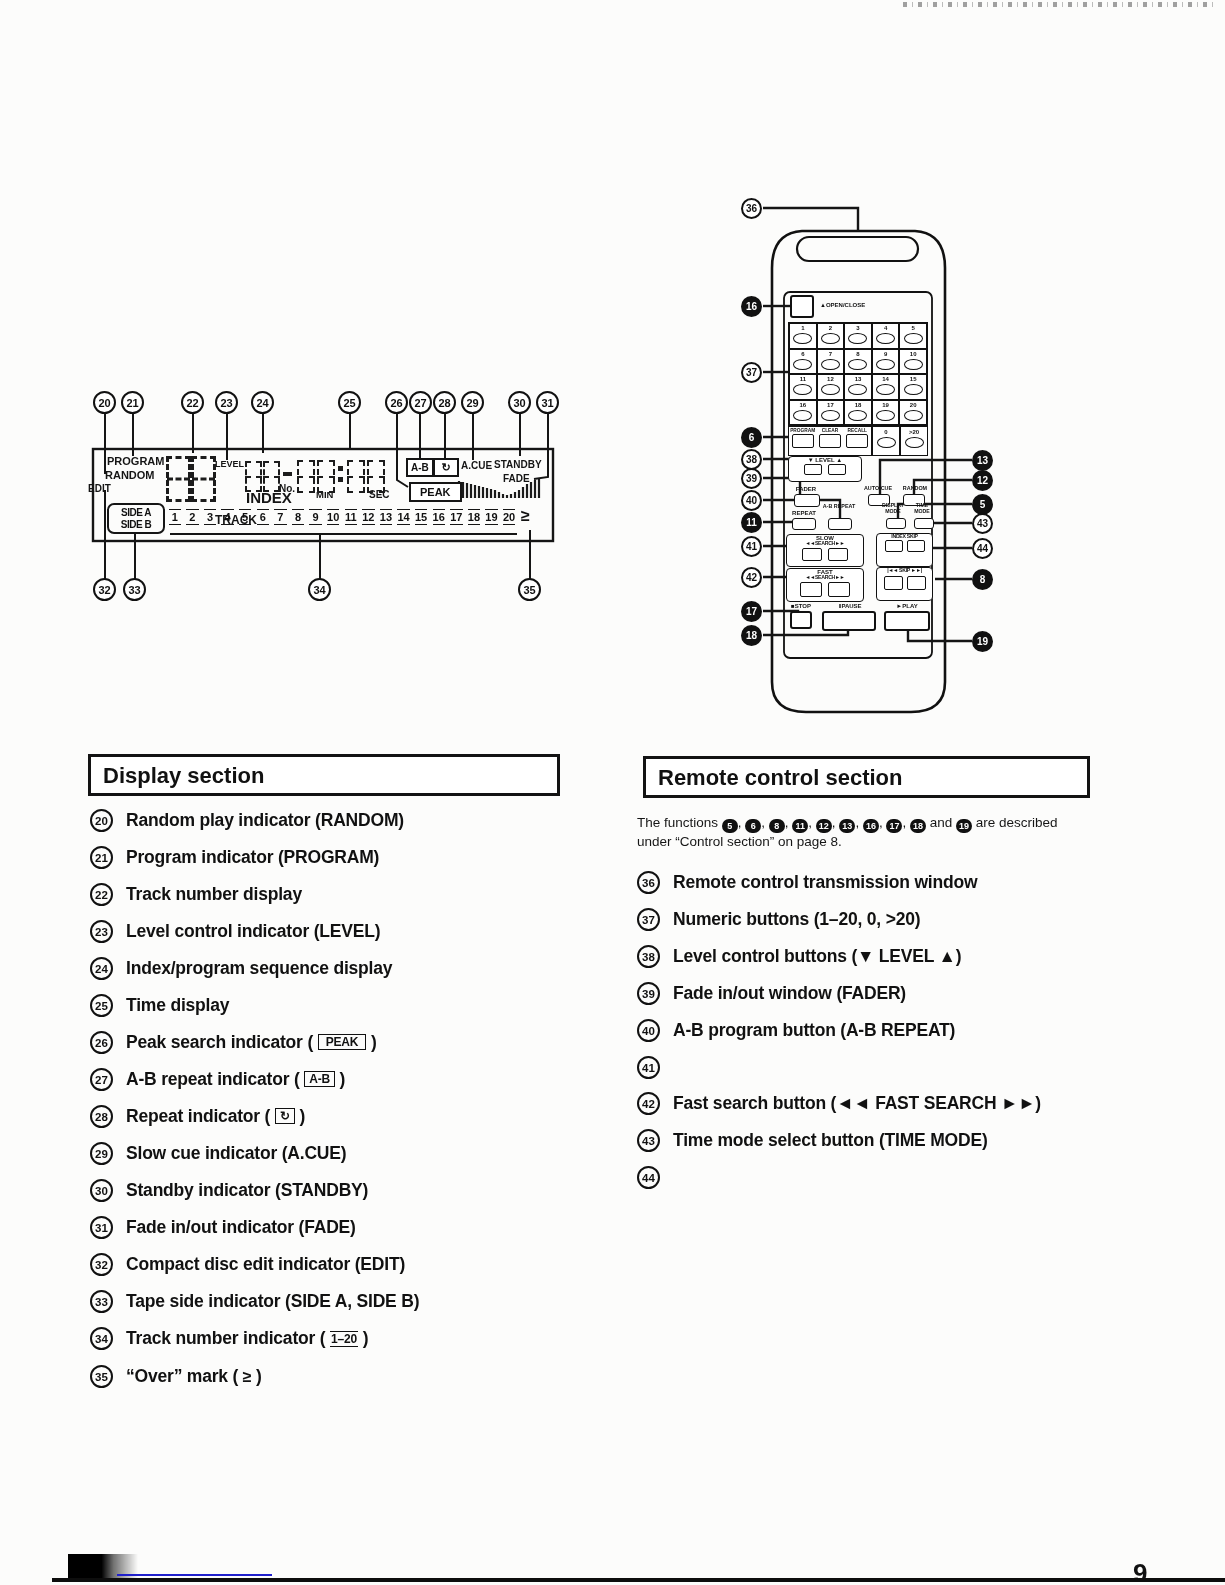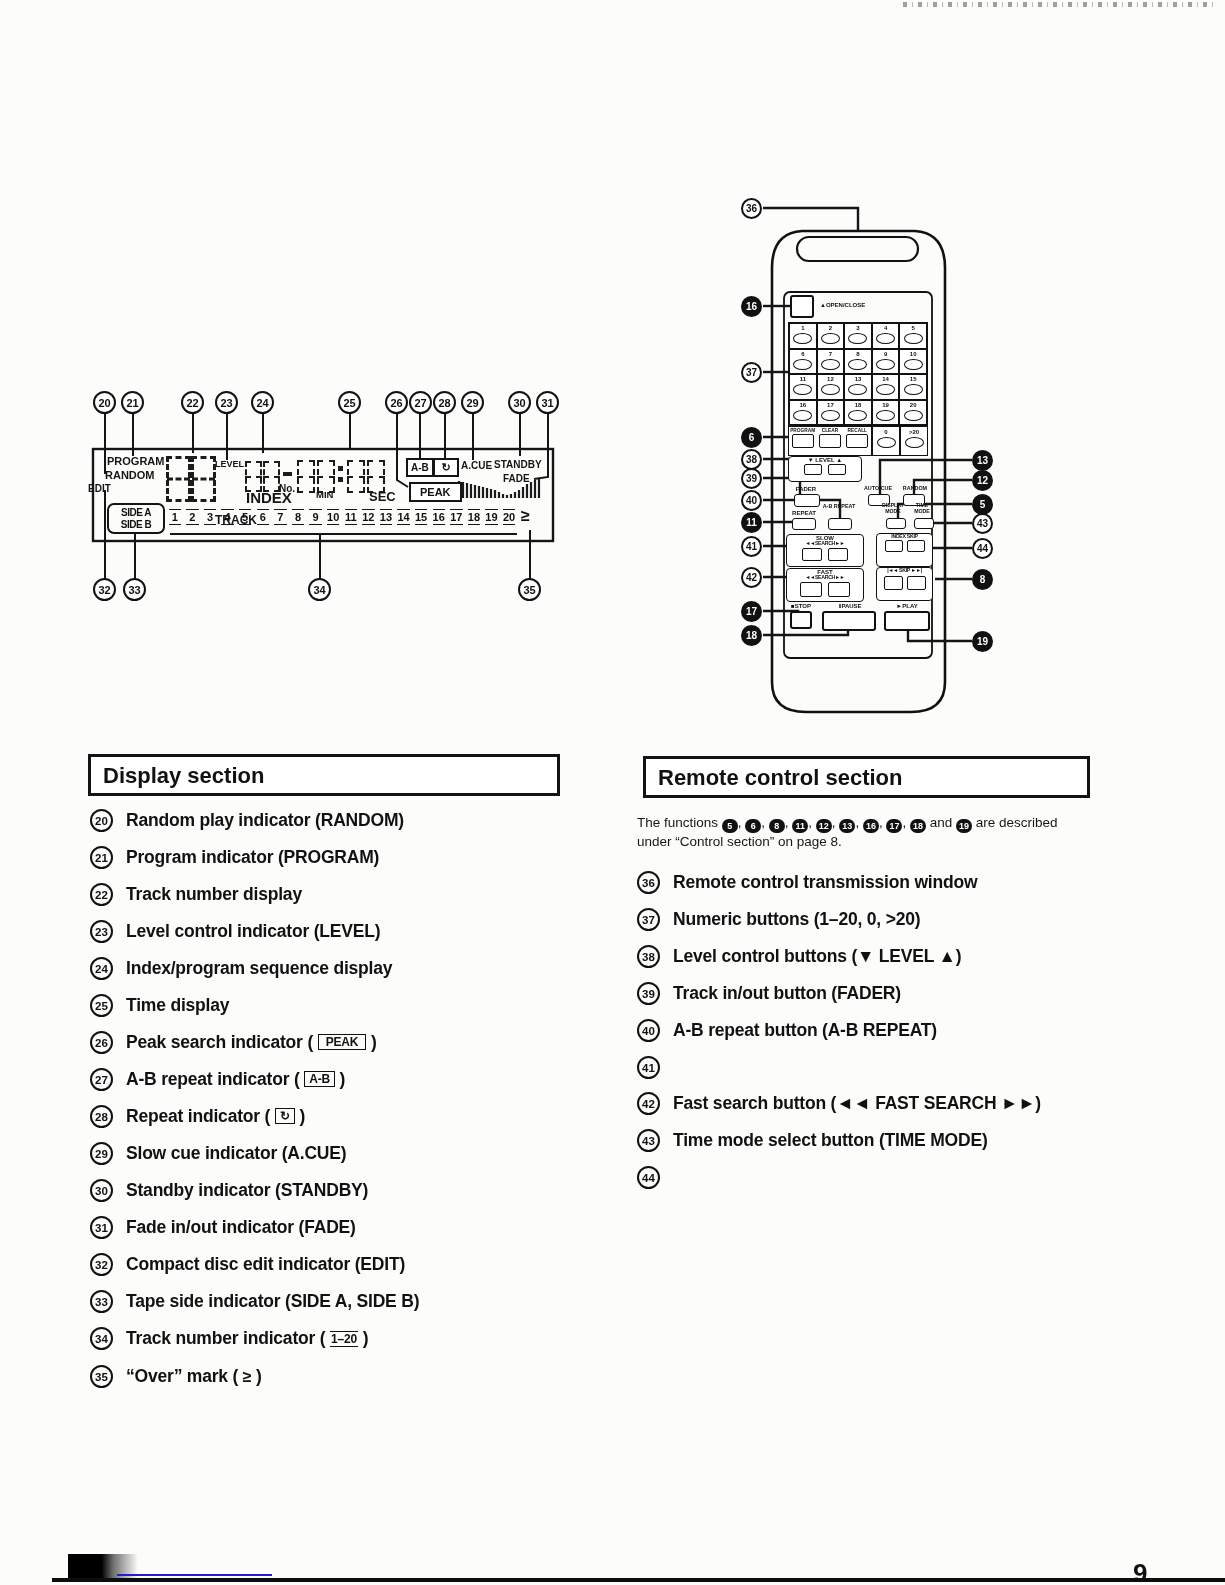--- a/index.html
+++ b/index.html
@@ -198,21 +198,21 @@
   <span class="co d abs" style="left:518px;top:578px">35</span>
 
   <span class="dlbl" style="left:107px;top:455px;font-size:11px">PROGRAM</span>
   <span class="dlbl" style="left:105px;top:469px;font-size:11px">RANDOM</span>
   <span class="dlbl" style="left:88px;top:483px;font-size:10px">EDIT</span>
   <span class="dlbl" style="left:215px;top:459px;font-size:9px">LEVEL</span>
   <span class="dlbl" style="left:215px;top:513px;font-size:12px">TRACK</span>
   <span class="dlbl" style="left:246px;top:489px;font-size:15px">INDEX</span>
   <span class="dlbl" style="left:279px;top:483px;font-size:10px">No.</span>
   <span class="dlbl" style="left:316px;top:489px;font-size:9.5px">MIN</span>
-  <span class="dlbl" style="left:369px;top:489px;font-size:13px">SEC</span>
+  <span class="dlbl" style="left:369px;top:489px;font-size:10px">SEC</span>
 
   <div class="dg" style="left:166px;top:456px;width:19px;height:40px"></div>
   <div class="dg" style="left:191px;top:456px;width:19px;height:40px"></div>
   <div class="dg md" style="left:245px;top:461px;width:13px;height:27px"></div>
   <div class="dg md" style="left:263px;top:461px;width:13px;height:27px"></div>
   <div class="minus"></div>
   <div class="dg md" style="left:297px;top:460px;width:14px;height:29px"></div>
   <div class="dg md" style="left:317px;top:460px;width:14px;height:29px"></div>
   <div class="dot" style="left:338px;top:466px"></div>
   <div class="dot" style="left:338px;top:477px"></div>
@@ -570,26 +570,26 @@
         <span class="ltext">Numeric buttons (1–20, 0, &gt;20)</span>
       </div>
 
       <div class="lrow">
         <span class="co-l">38</span>
         <span class="ltext">Level control buttons (▼ LEVEL ▲)</span>
       </div>
 
       <div class="lrow">
         <span class="co-l">39</span>
-        <span class="ltext">Track in/out button (FADER)</span>
+        <span class="ltext">Fade in/out window (FADER)</span>
       </div>
 
       <div class="lrow">
         <span class="co-l">40</span>
-        <span class="ltext">A-B repeat button (A-B REPEAT)</span>
+        <span class="ltext">A-B program button (A-B REPEAT)</span>
       </div>
 
       <div class="lrow">
         <span class="co-l">41</span>
       </div>
 
       <div class="lrow">
         <span class="co-l">42</span>
         <span class="ltext">Fast search button (◄◄ FAST SEARCH ►►)</span>
       </div>

